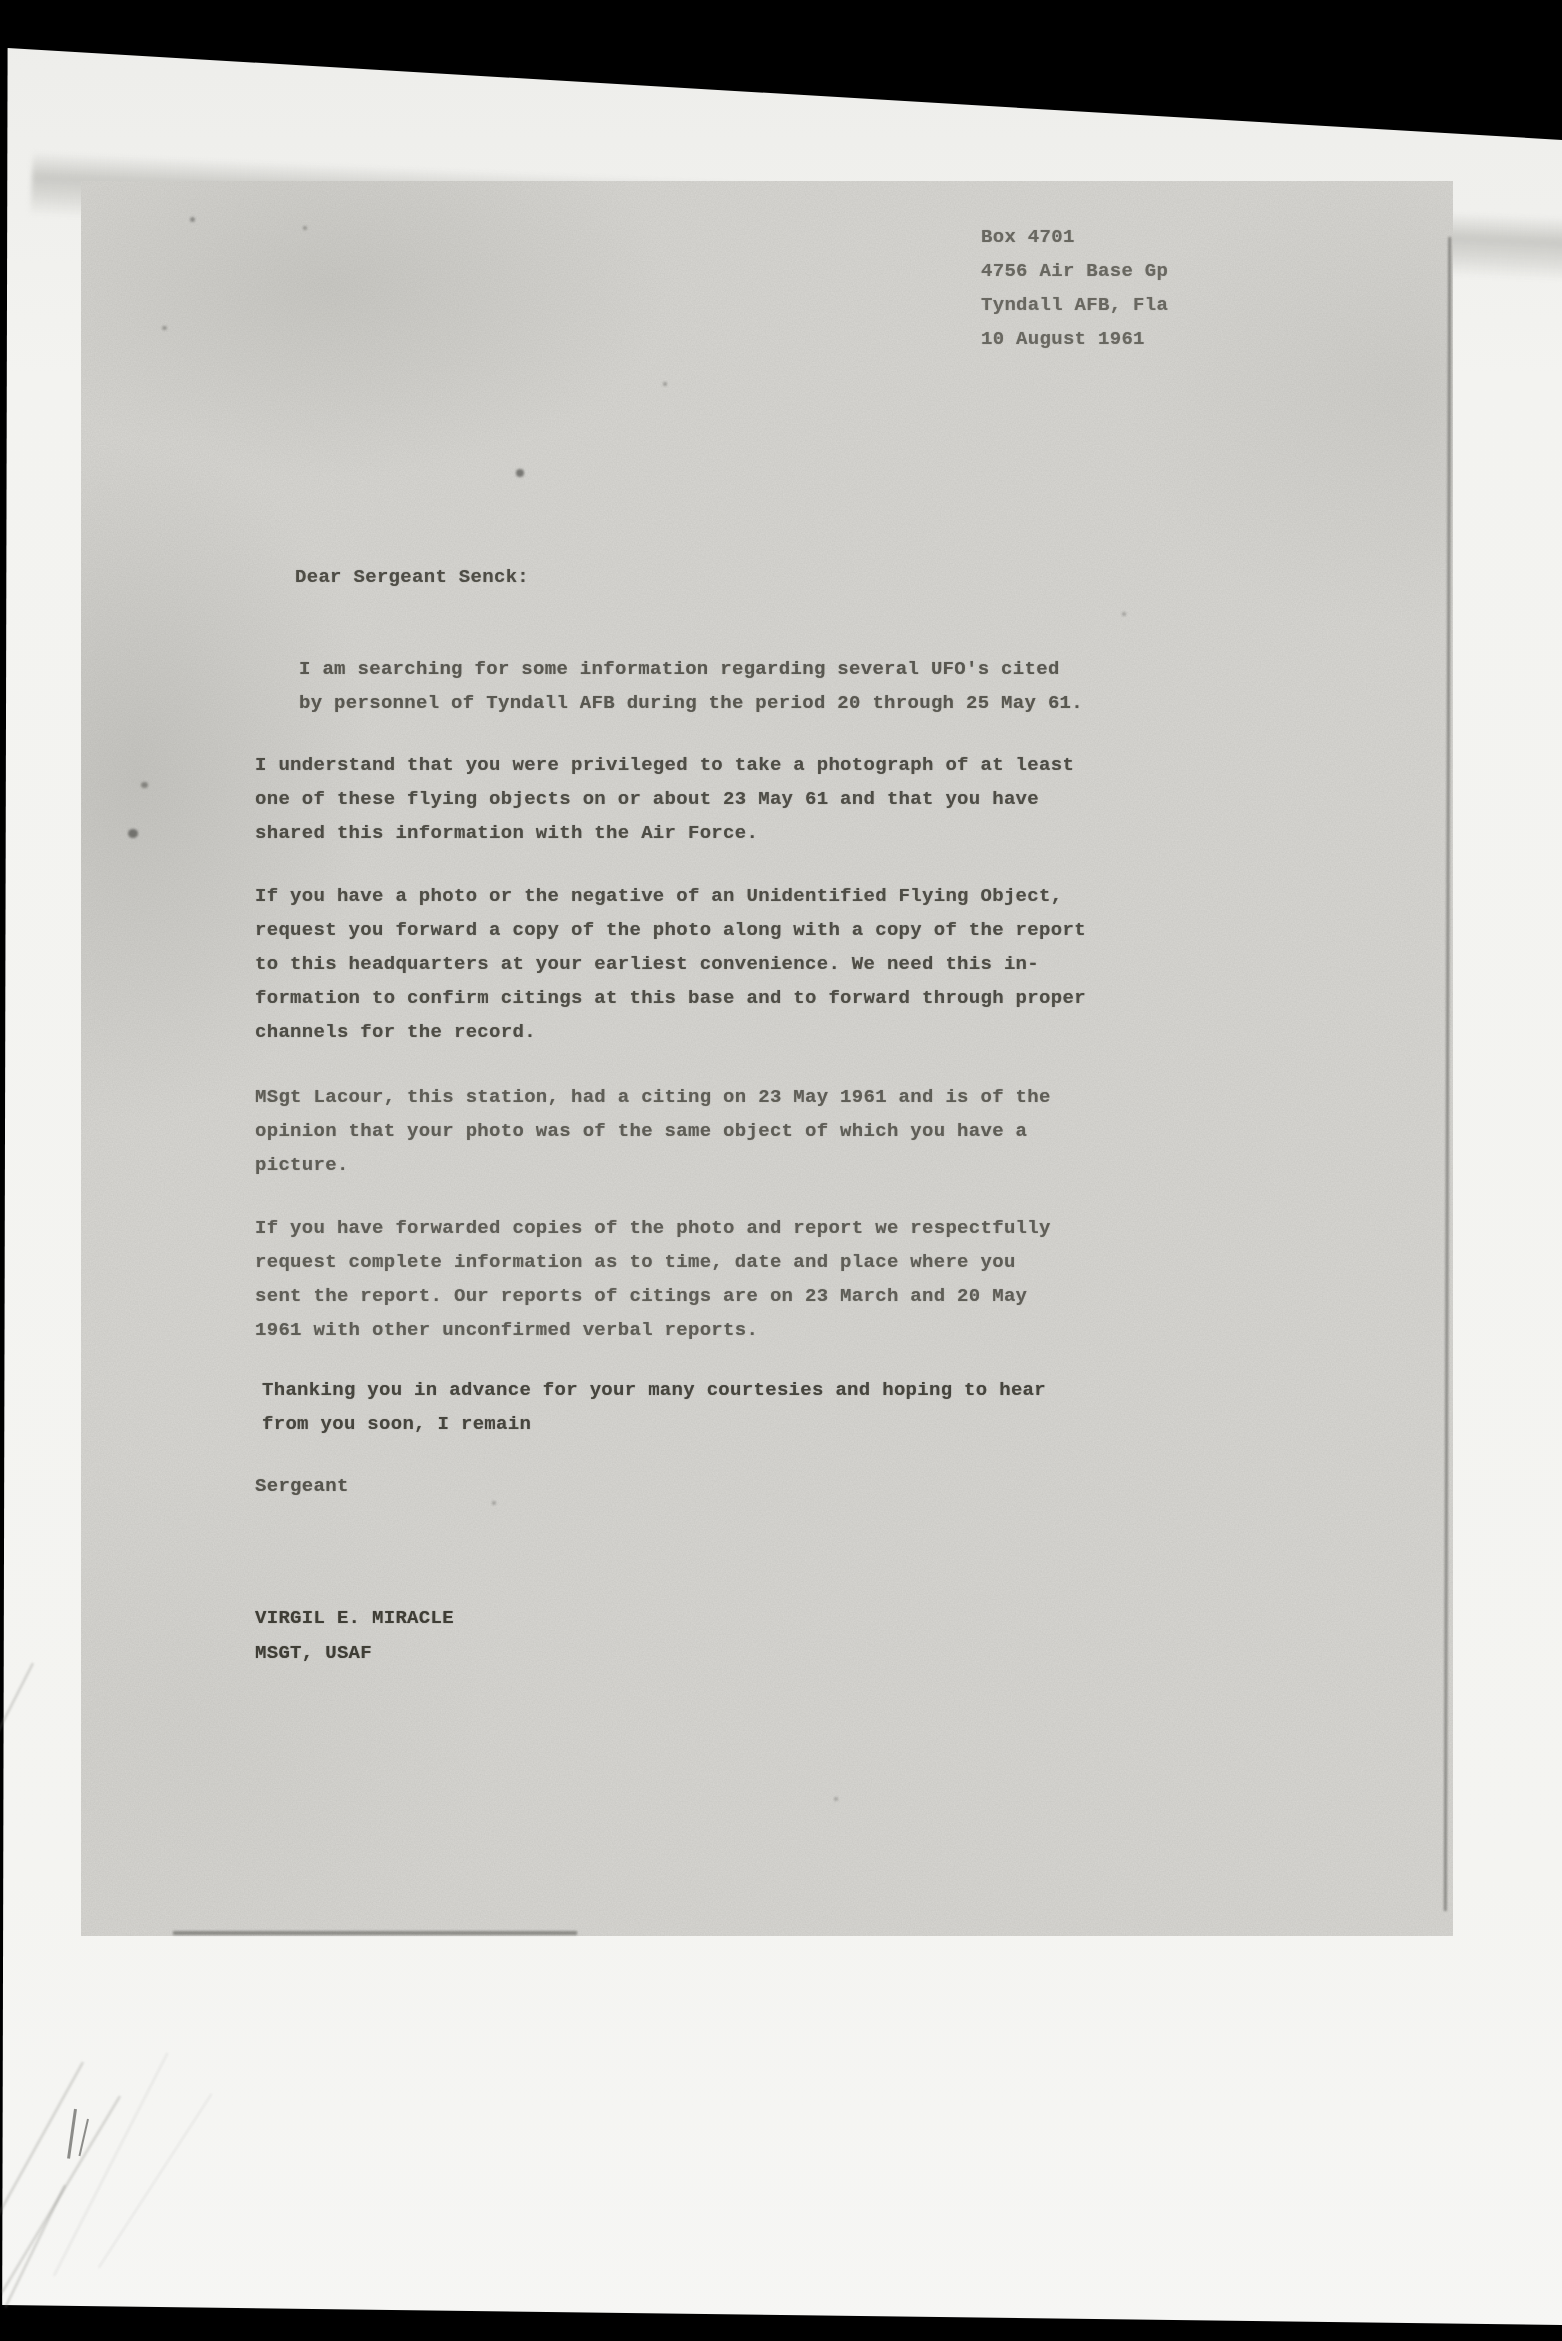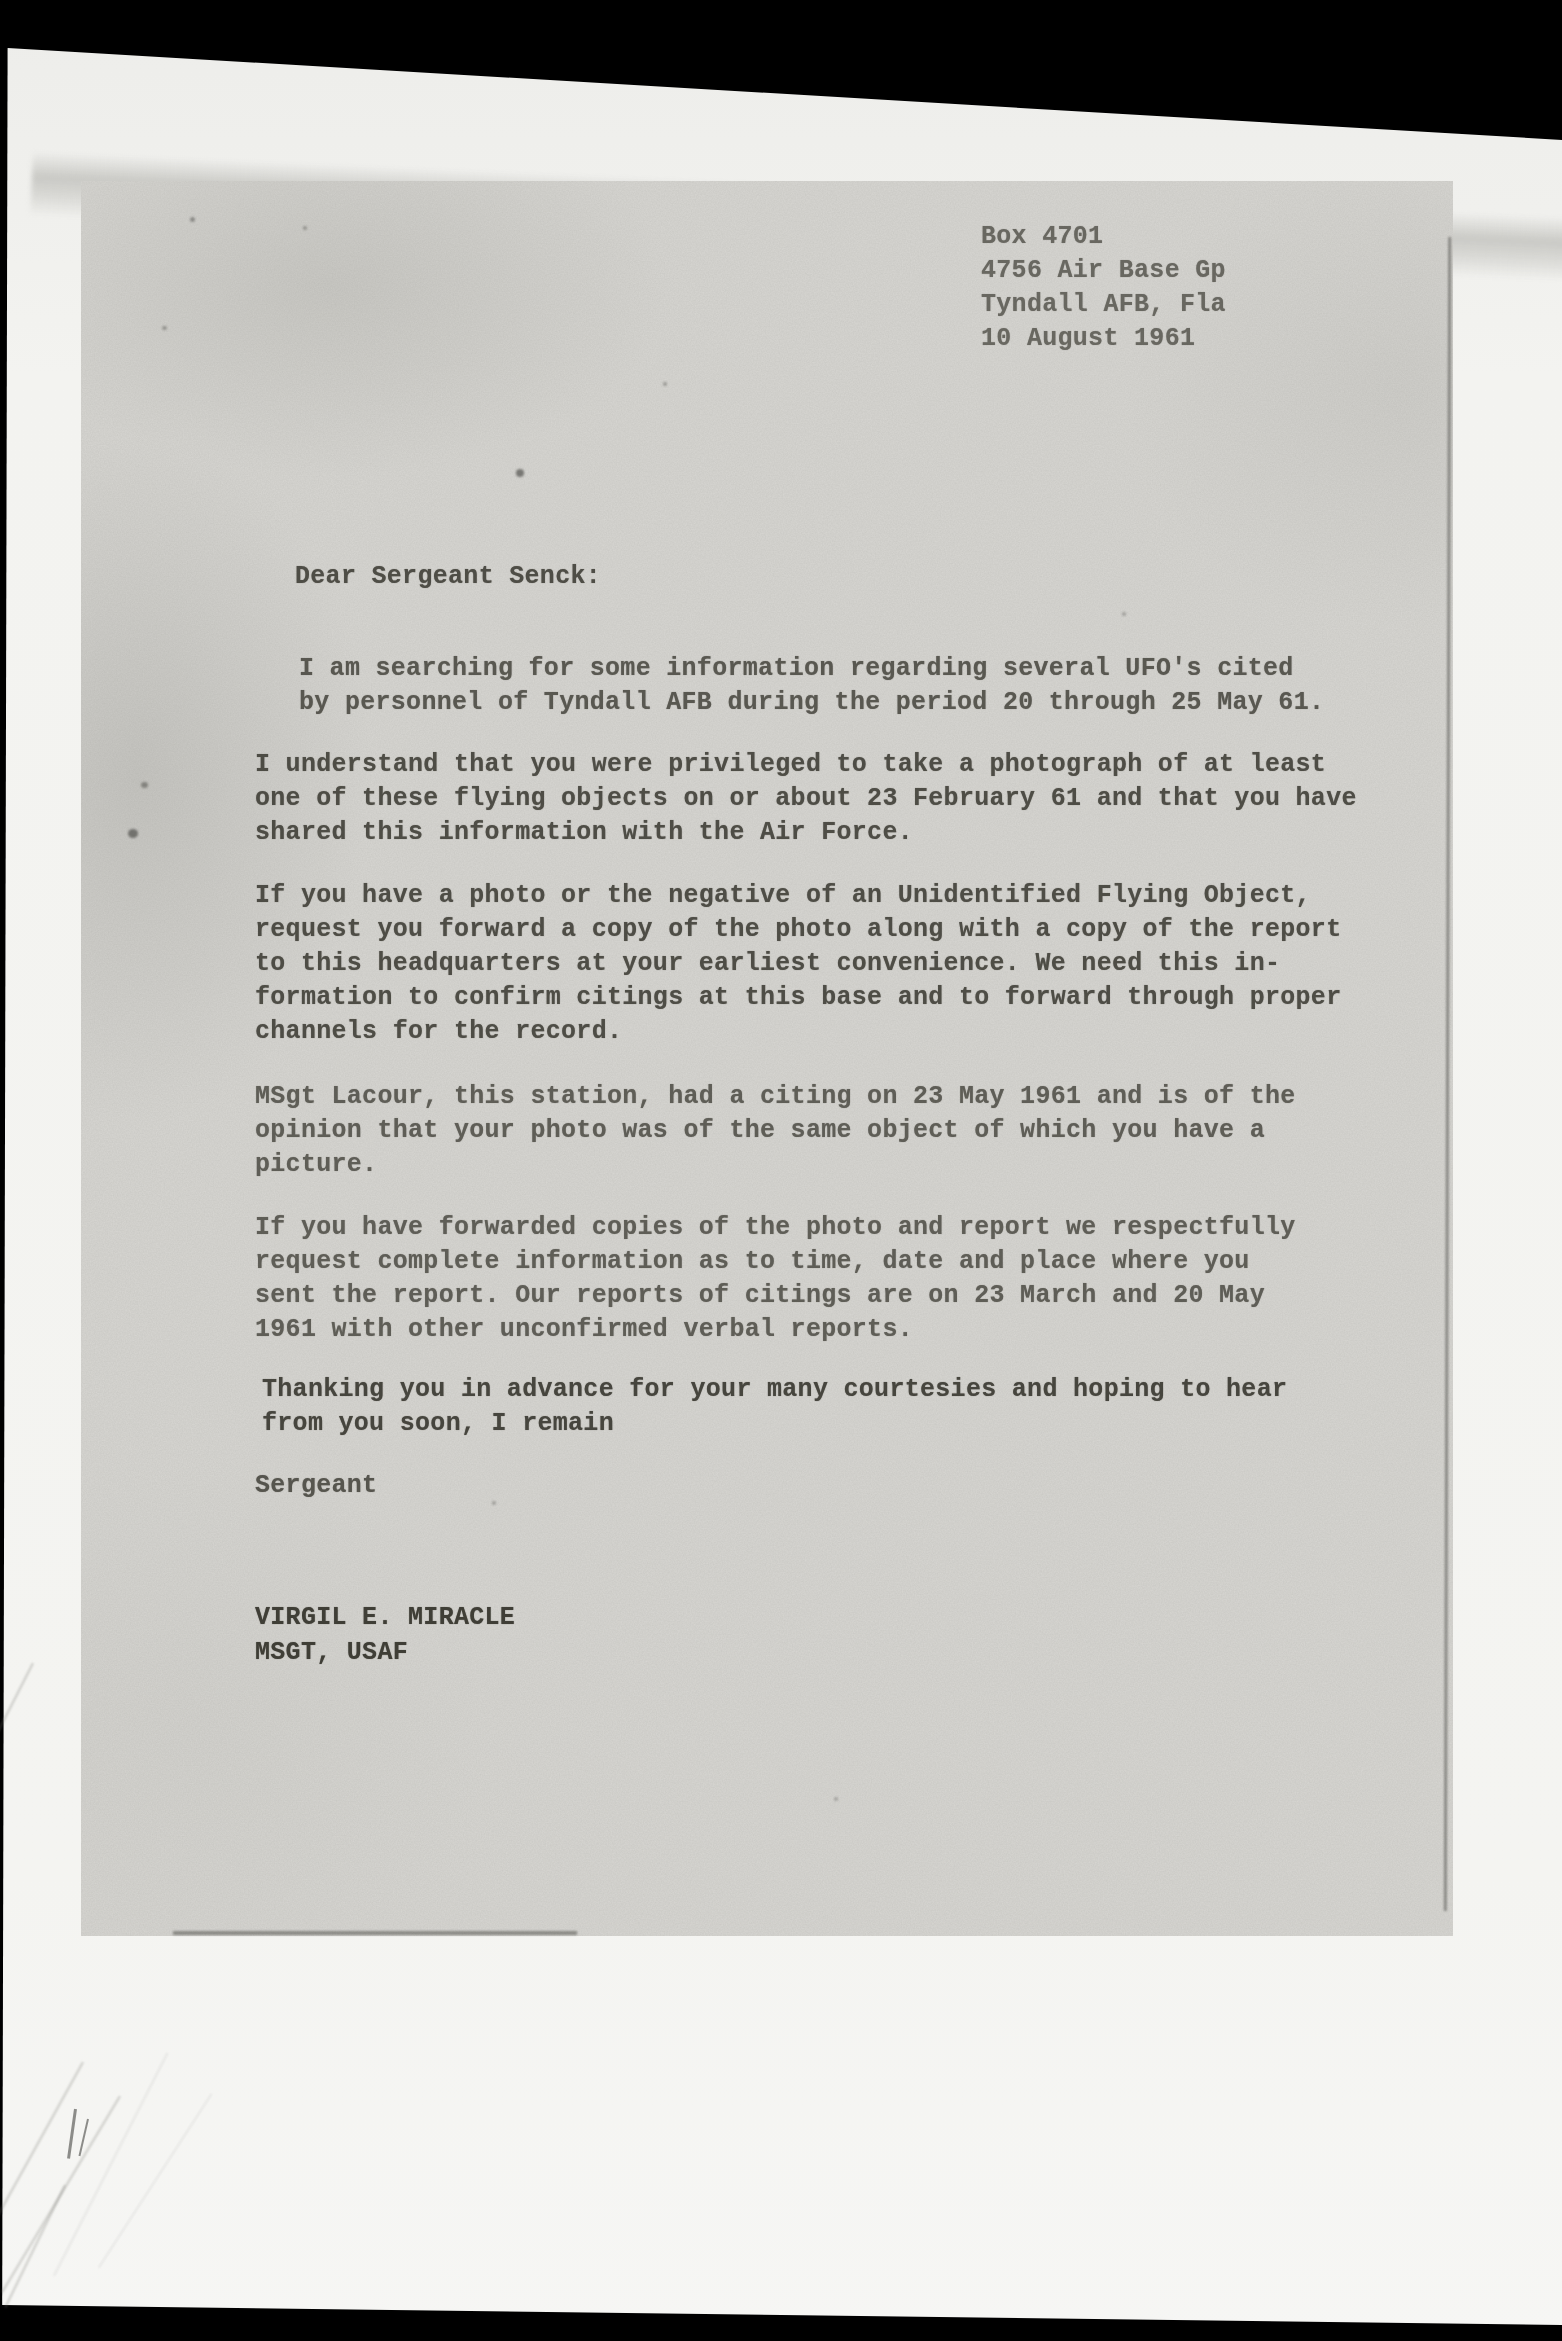--- a/index.html
+++ b/index.html
@@ -46,21 +46,21 @@
     background:rgba(70,70,66,.5);filter:blur(0.8px);transform:rotate(.15deg);
   }
   #edge-bottom{
     position:absolute;left:173px;top:1931px;width:404px;height:3.8px;
     background:rgba(55,55,50,.45);filter:blur(1.1px);
   }
   
   .type{
     position:absolute;
     color:var(--ink);
-    font-size:25px;line-height:34px;font-weight:bold;
+    font-size:19px;line-height:34px;font-weight:bold;
     letter-spacing:0.3px;
     white-space:pre-line;
     filter:blur(0.6px);
     text-shadow:0 0 1.1px rgba(70,68,62,.65);
     opacity:.85;
   }
   #sender-block{left:981px;top:220px;opacity:.68;filter:blur(0.7px);}
   #recipient-block{left:255px;top:449px;}
   #salutation{left:255px;top:560px;margin-left:40px;}
   #para-1{left:255px;top:652px;opacity:.78;margin-left:44px;}
@@ -104,21 +104,21 @@
 Tyndall AFB, Fla
 10 August 1961</div>
 
 
   <div class="type" id="salutation">Dear Sergeant Senck:</div>
 
   <div class="type" id="para-1">I am searching for some information regarding several UFO's cited
 by personnel of Tyndall AFB during the period 20 through 25 May 61.</div>
 
   <div class="type" id="para-2">I understand that you were privileged to take a photograph of at least
-one of these flying objects on or about 23 February 61 and that you have
+one of these flying objects on or about 23 May 61 and that you have
 shared this information with the Air Force.</div>
 
   <div class="type" id="para-3">If you have a photo or the negative of an Unidentified Flying Object,
 request you forward a copy of the photo along with a copy of the report
 to this headquarters at your earliest convenience.  We need this in-
 formation to confirm citings at this base and to forward through proper
 channels for the record.</div>
 
   <div class="type" id="para-4">MSgt Lacour, this station, had a citing on 23 May 1961 and is of the
 opinion that your photo was of the same object of which you have a

